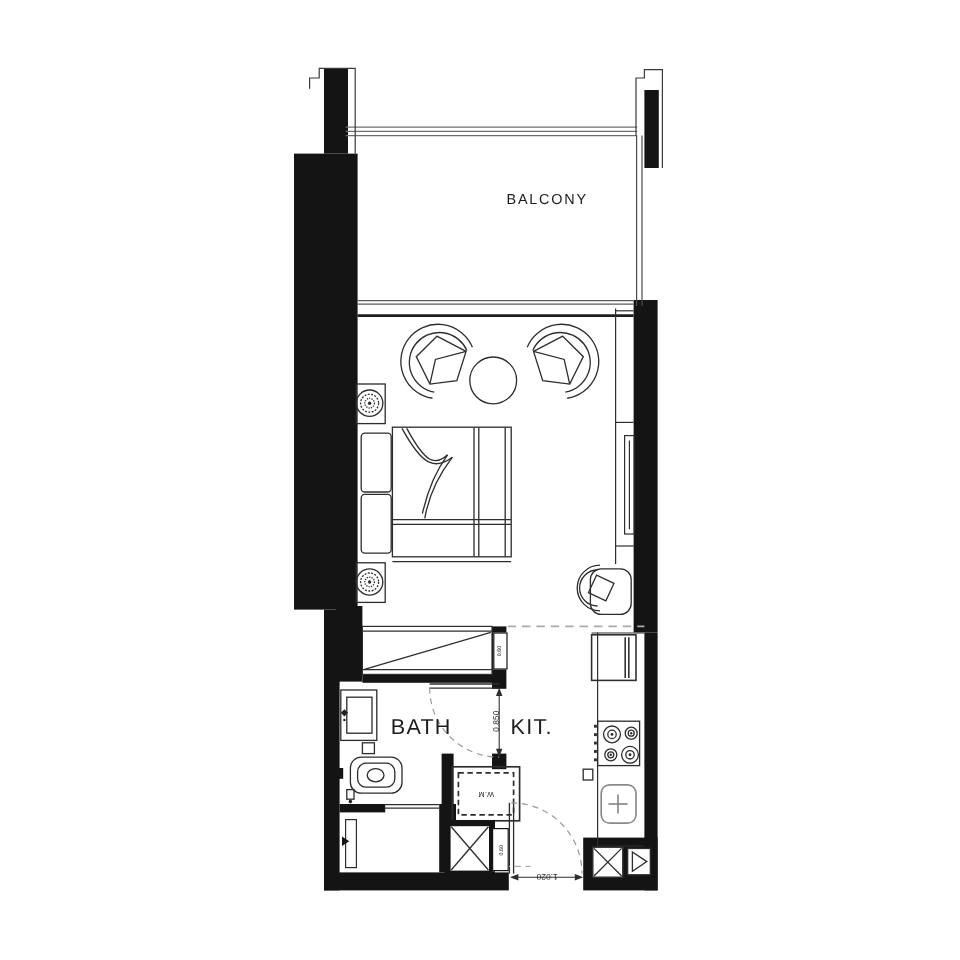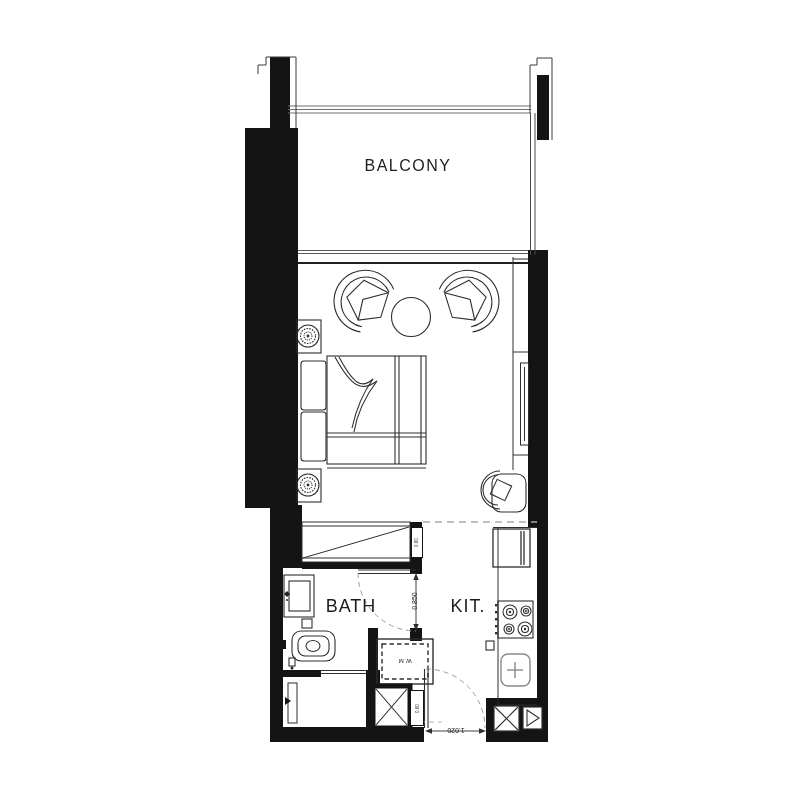--- a/index.html
+++ b/index.html
@@ -1,21 +1,21 @@
 <!DOCTYPE html>
 <html><head>
 <meta charset="utf-8">
 <style>
   html,body{margin:0;padding:0;background:#fff;}
   .plan{position:relative;width:800px;height:800px;background:#ffffff;overflow:hidden;
         font-family:"Liberation Sans", sans-serif;}
   svg.layer{position:absolute;left:0;top:0;}
   .lbl{position:absolute;color:#1c1c1c;white-space:nowrap;transform:translate(-50%,-50%);}
   .lbl.room{font-size:18px;letter-spacing:1px;}
-  .lbl.balcony{font-size:16px;letter-spacing:1.5px;}
+  .lbl.balcony{font-size:12px;letter-spacing:1.5px;margin-left:48px;}
   .lbl.wm{font-size:6px;letter-spacing:.5px;transform:translate(-50%,-50%) rotate(180deg);}
   .lbl.dimv{font-size:7px;transform:translate(-50%,-50%) rotate(-90deg);}
   .lbl.dimh{font-size:7px;transform:translate(-50%,-50%) rotate(180deg);}
   .microbox{position:absolute;background:#fff;border:1px solid #141414;
             display:flex;align-items:center;justify-content:center;overflow:hidden;}
   .microbox span{font-size:4.5px;color:#222;transform:rotate(-90deg);letter-spacing:0;}
 </style>
 </head>
 <body>
 
@@ -232,21 +232,21 @@
       <polygon points="425,731 432,728.3 432,733.7" stroke="none"></polygon>
       <polygon points="486,731 479,728.3 479,733.7" stroke="none"></polygon>
       <line x1="420" y1="722" x2="442" y2="722" stroke="#aaaaaa" stroke-dasharray="5,4" fill="none"></line>
     </g>
   </svg>
 
   <div class="lbl balcony" style="left:408px;top:166px;">BALCONY</div>
 
   <div class="lbl room" style="left:351px;top:606px;">BATH</div>
 
-  <div class="lbl room" style="left:468px;top:606px;">KIT.</div>
+  <div class="lbl room" style="left:443px;top:606px;">KIT.</div>
 
   <div class="lbl wm" style="left:405px;top:661px;">W.M</div>
 
   <div class="lbl dimv" style="left:414px;top:601px;">0.850</div>
 
   <div class="lbl dimh" style="left:456px;top:730px;">1.020</div>
 
   <div class="microbox" style="left:410.5px;top:527px;width:10px;height:29px;">
     <span>0.60</span>
   </div>

